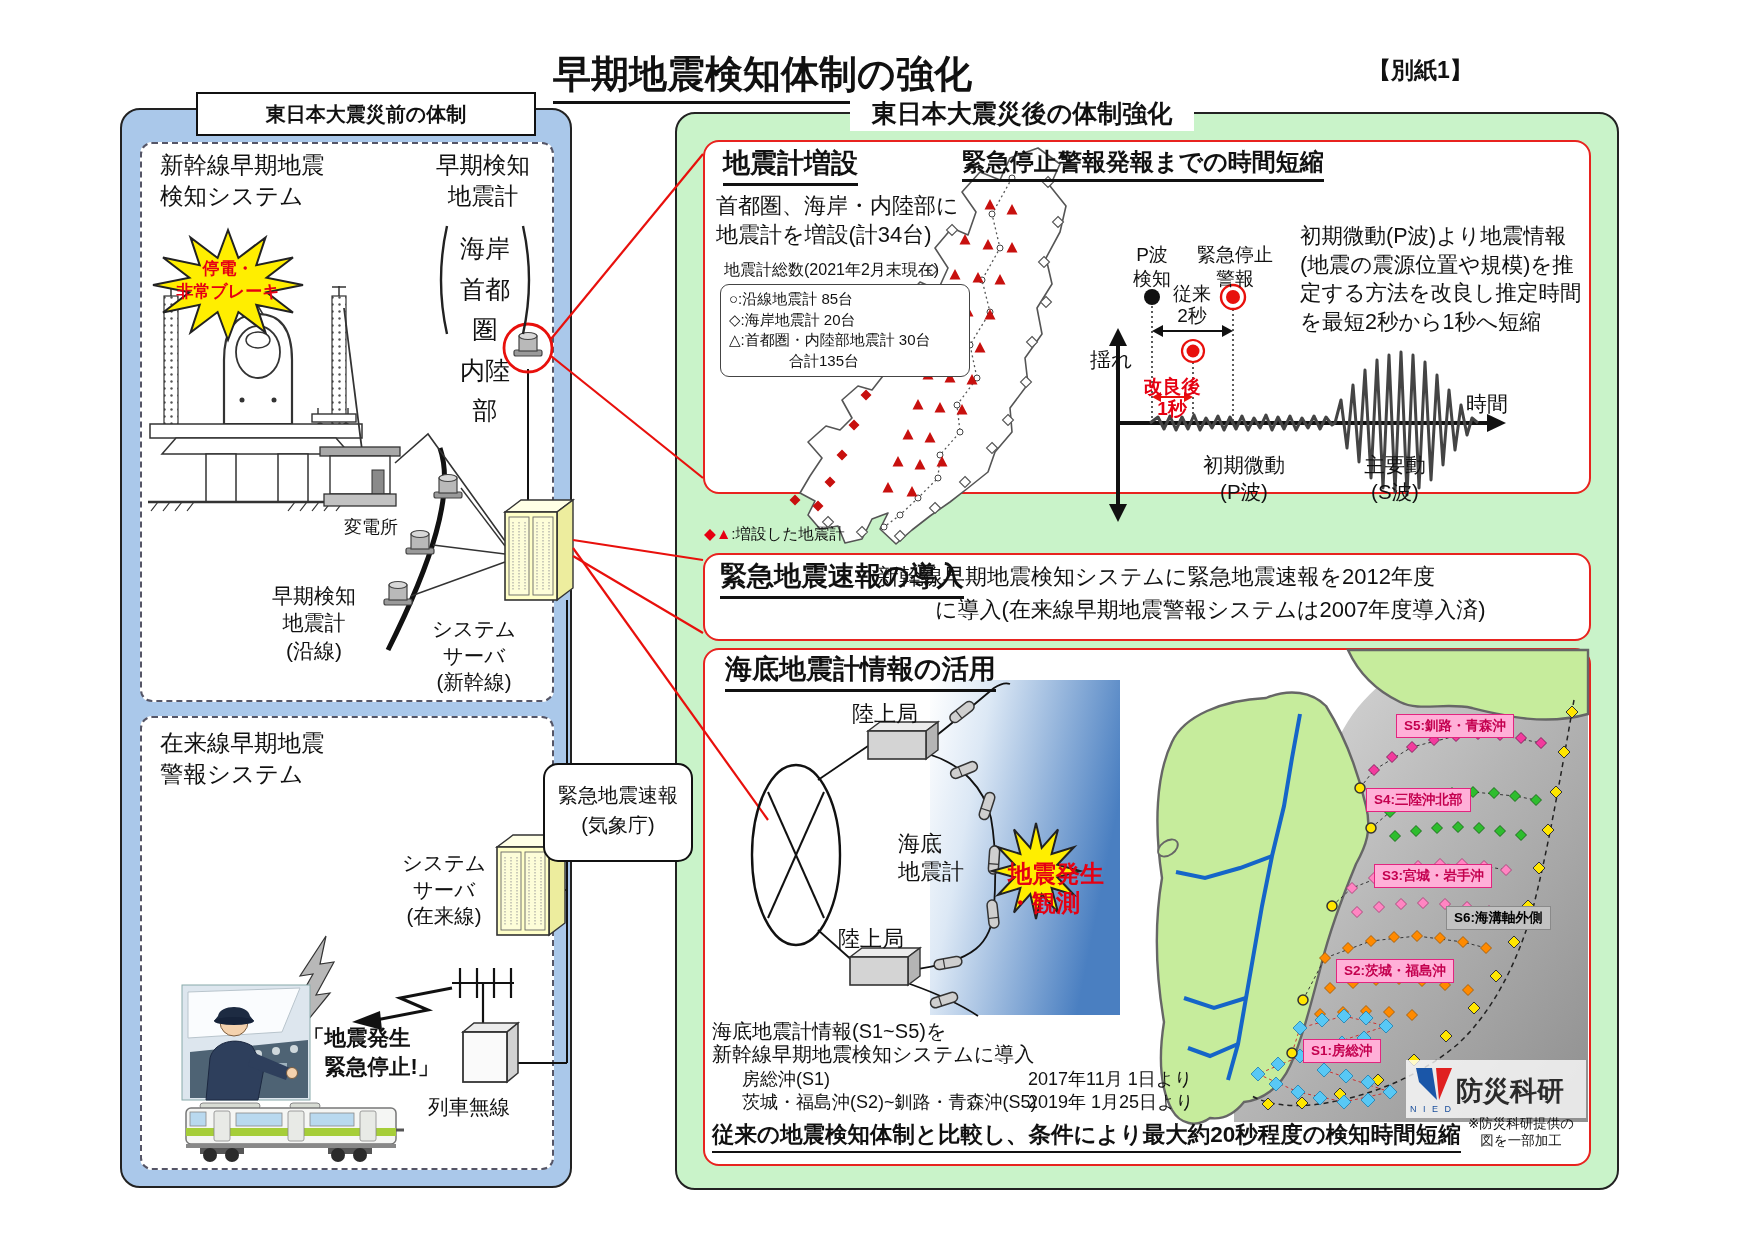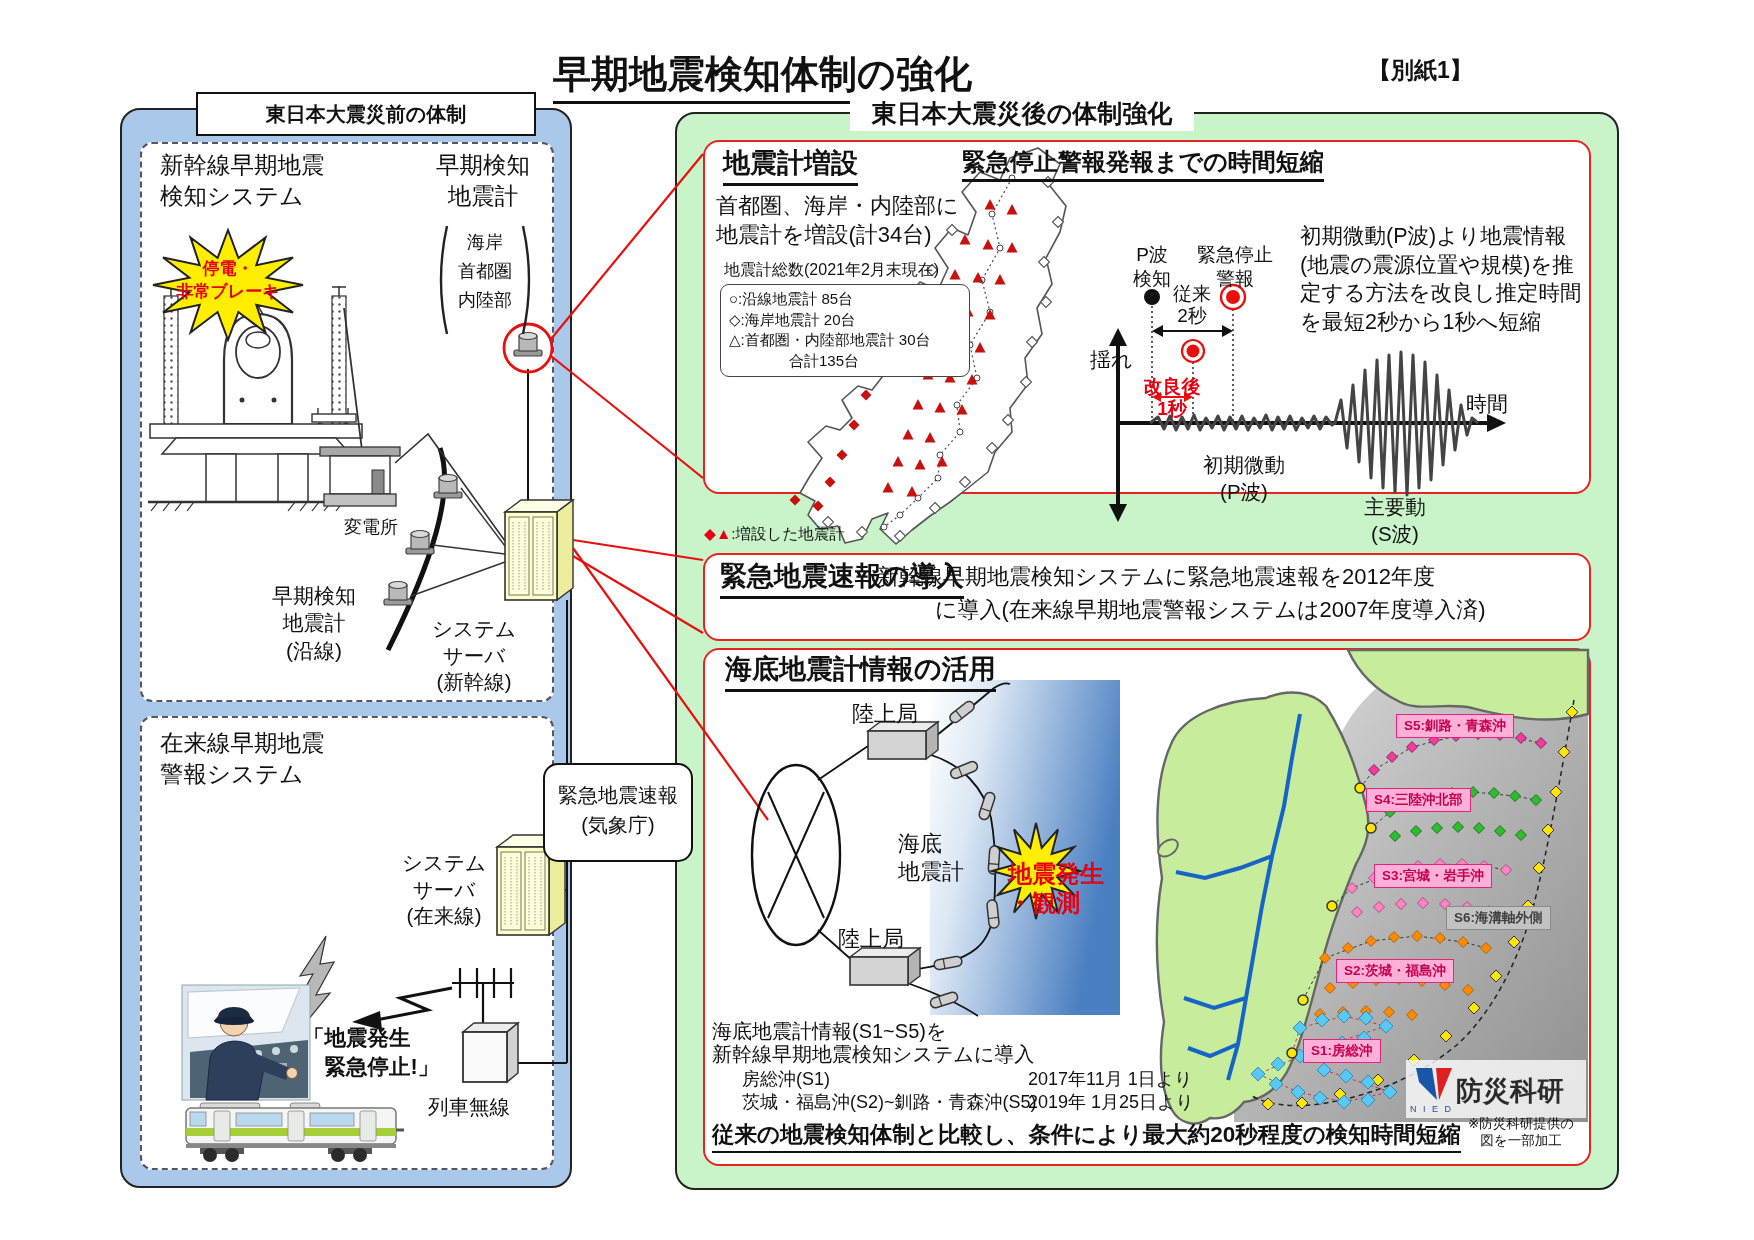--- a/index.html
+++ b/index.html
@@ -12,21 +12,21 @@
   .whitebox{position:absolute;background:#fff;border:2.5px solid #e8231f;border-radius:16px;}
   .headerbox{position:absolute;background:#fff;text-align:center;font-weight:bold;}
   .headerbox.bordered{border:2.5px solid #111;}
   .t{position:absolute;white-space:pre-line;line-height:1.3;}
   .b{font-weight:bold;}
   .u{border-bottom:3px solid #111;padding-bottom:2px;}
   .red{color:#e60012;}
   .center{text-align:center;}
   .chip{position:absolute;background:#ffb0d8;border:1.5px solid #e2257f;color:#c4004f;
         font-size:13.5px;font-weight:bold;padding:2px 7px;white-space:nowrap;z-index:30;}
-  .chip.gray{background:#c2c2c2;border-color:#8a8a8a;color:#404040;}
+  .chip.gray{background:#c2c2c2;border-color:#8a8a8a;color:#000000;}
   svg{position:absolute;left:0;top:0;pointer-events:none;}
   .lay1{z-index:1}.lay2{z-index:10}.lay3{z-index:20}
   #legendbox{position:absolute;background:#fff;border:1.6px solid #444;border-radius:9px;
              z-index:22;font-size:15px;line-height:1.38;padding:4px 8px;white-space:pre-line;}
   #jmabox{position:absolute;background:#fff;border:2.4px solid #111;z-index:22;
           text-align:center;font-size:20px;line-height:1.5;padding-top:15px;white-space:pre-line;}
 </style>
 </head>
 <body>
 
@@ -318,21 +318,21 @@
   <div class="t b u lay3" style="left:553px;top:50px;font-size:38px;">早期地震検知体制の強化</div>
   <div class="t b lay3" style="left:1368px;top:56px;font-size:23px;">【別紙1】</div>
 
   <div class="headerbox bordered lay3" style="left:196px;top:92px;width:336px;height:40px;font-size:20px;line-height:40px;">東日本大震災前の体制</div>
   <div class="headerbox lay3" style="left:850px;top:95px;width:344px;height:36px;font-size:25px;line-height:36px;">東日本大震災後の体制強化</div>
 
   <div class="t lay3" style="left:160px;top:150px;font-size:23.5px;">新幹線早期地震
 検知システム</div>
   <div class="t center lay3" style="left:418px;top:150px;width:130px;font-size:23.5px;">早期検知
 地震計</div>
-  <div class="t center lay3" style="left:448px;top:228px;width:74px;font-size:18px;line-height:1.62;">海岸
+  <div class="t center lay3" style="left:448px;top:228px;width:74px;font-size:25px;line-height:1.62;">海岸
 首都圏
 内陸部</div>
   <div class="t b red center lay3" style="left:158px;top:258px;width:140px;font-size:17px;line-height:1.35;">停電・
 非常ブレーキ</div>
   <div class="t lay3" style="left:344px;top:516px;font-size:18px;">変電所</div>
   <div class="t center lay3" style="left:258px;top:582px;width:112px;font-size:21px;">早期検知
 地震計
 (沿線)</div>
   <div class="t center lay3" style="left:418px;top:616px;width:112px;font-size:20.5px;">システム
 サーバ
@@ -366,21 +366,21 @@
   <div class="t center lay3" style="left:1190px;top:243px;width:90px;font-size:19px;line-height:1.25;">緊急停止
 警報</div>
   <div class="t center lay3" style="left:1160px;top:283px;width:64px;font-size:19px;line-height:1.15;">従来
 2秒</div>
   <div class="t b red center lay3" style="left:1134px;top:376px;width:76px;font-size:19px;line-height:1.15;">改良後
 1秒</div>
   <div class="t lay3" style="left:1090px;top:346px;font-size:21px;">揺れ</div>
   <div class="t lay3" style="left:1466px;top:390px;font-size:21px;">時間</div>
   <div class="t center lay3" style="left:1196px;top:452px;width:96px;font-size:20.5px;">初期微動
 (P波)</div>
-  <div class="t center lay3" style="left:1352px;top:452px;width:86px;font-size:20.5px;margin-top:42px;">主要動
+  <div class="t center lay3" style="left:1352px;top:452px;width:86px;font-size:20.5px;">主要動
 (S波)</div>
 
   <div class="t b u lay3" style="left:720px;top:559px;font-size:27px;">緊急地震速報の導入</div>
   <div class="t lay3" style="left:877px;top:563px;font-size:22px;">新幹線早期地震検知システムに緊急地震速報を2012年度</div>
   <div class="t lay3" style="left:935px;top:596px;font-size:22px;">に導入(在来線早期地震警報システムは2007年度導入済)</div>
 
   <div class="t b u lay3" style="left:725px;top:652px;font-size:27px;">海底地震計情報の活用</div>
   <div class="t lay3" style="left:852px;top:700px;font-size:22px;">陸上局</div>
   <div class="t lay3" style="left:838px;top:925px;font-size:22px;">陸上局</div>
   <div class="t lay3" style="left:898px;top:830px;width:96px;font-size:22px;text-align:left;line-height:1.25;">海底

